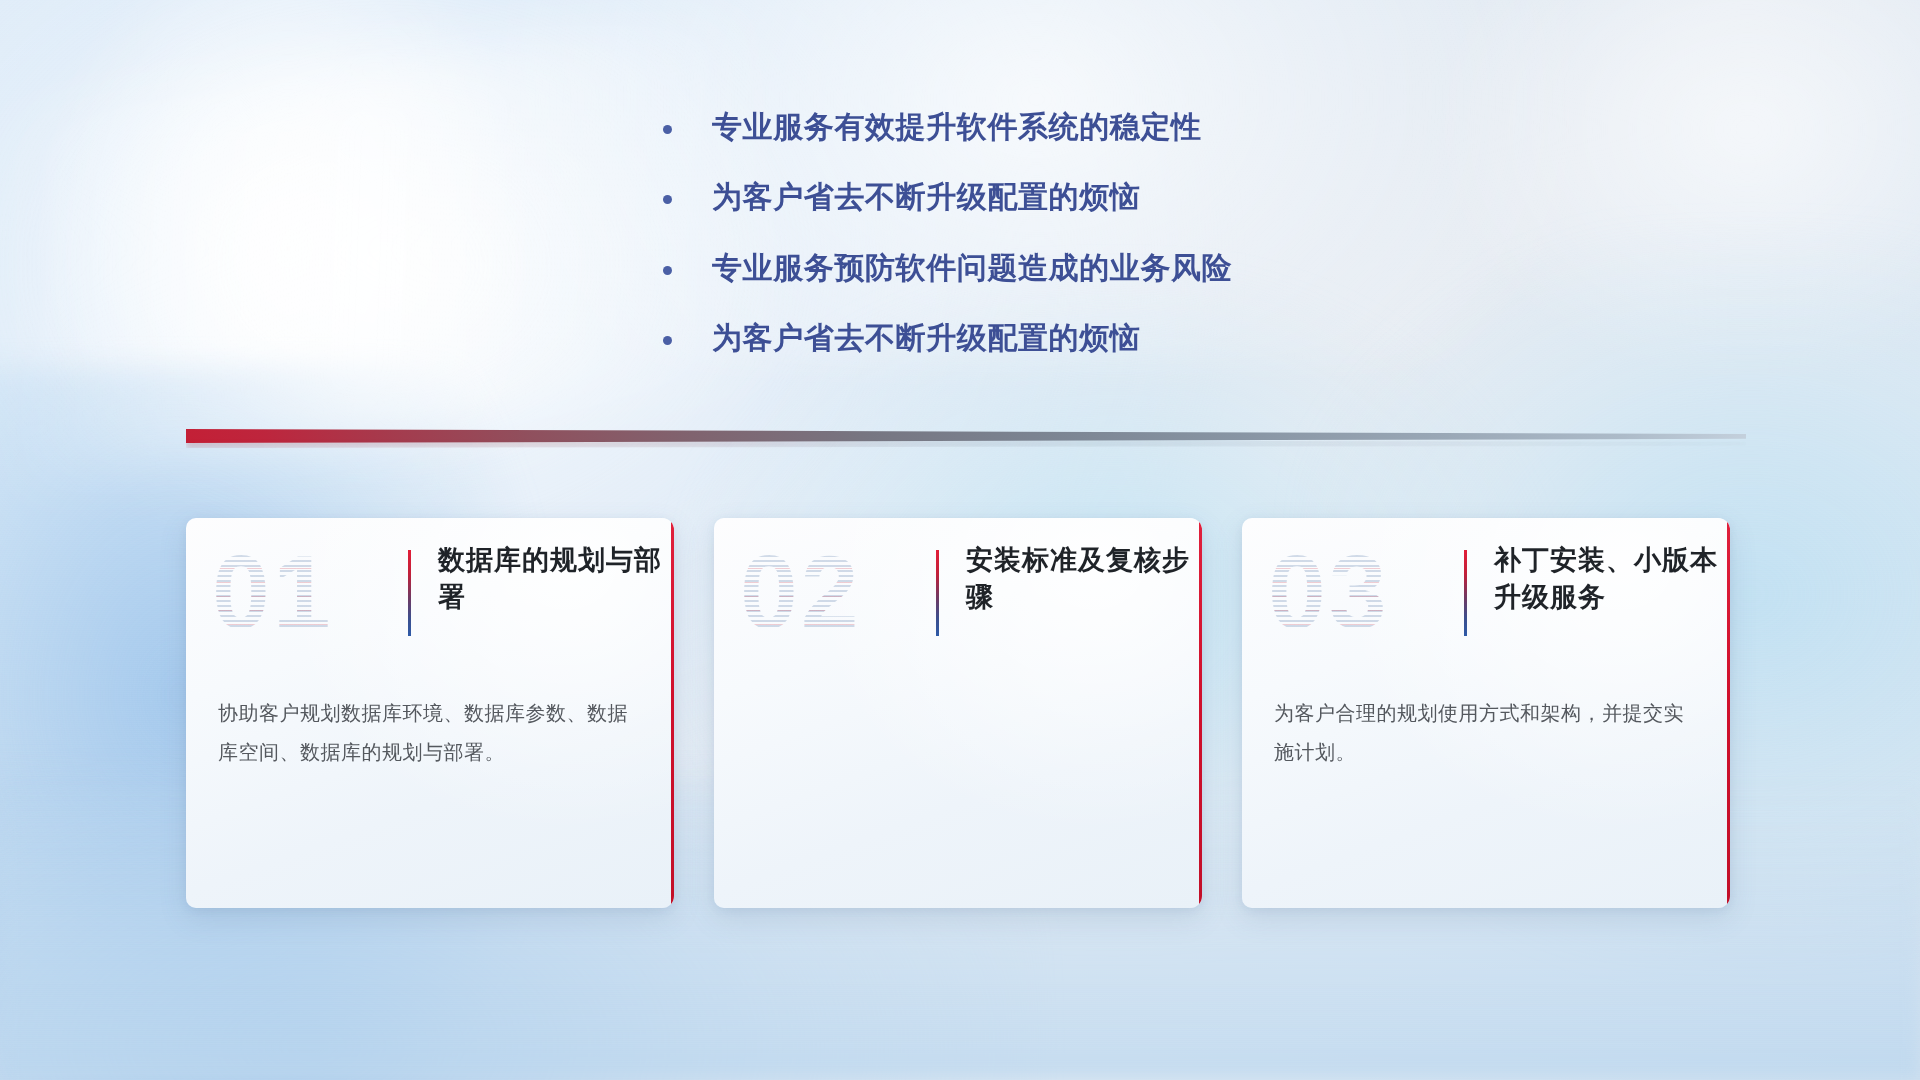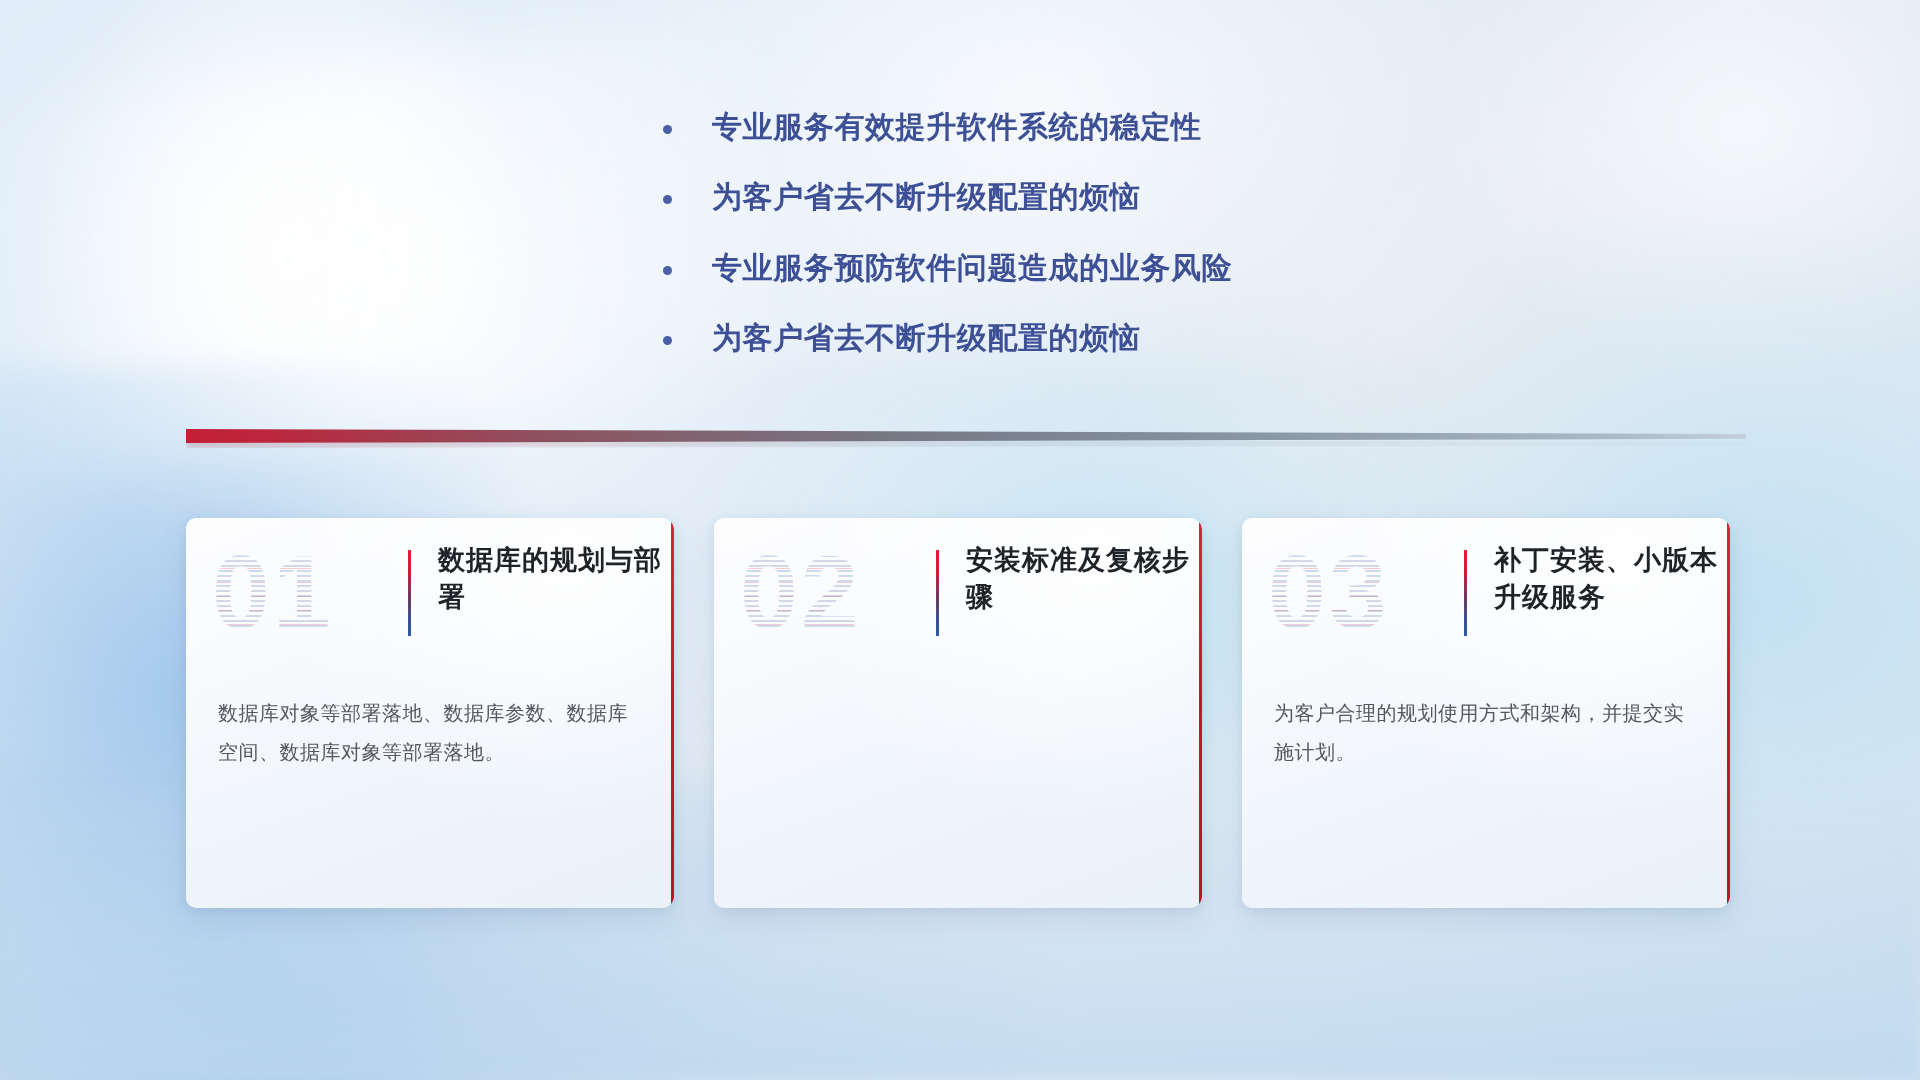--- a/index.html
+++ b/index.html
@@ -216,21 +216,21 @@
   <div class="cards">
 
     <div class="card">
       <div class="card-sheen"></div>
       <div class="card-head">
         <div class="card-num">01</div>
         <div class="card-num-tint">01</div>
         <div class="card-sep"></div>
         <div class="card-title">数据库的规划与部署</div>
       </div>
-      <div class="card-body">数据库对象等部署落地、数据库参数、数据库空间、数据库对象等部署落地。</div>
+      <div class="card-body">协助客户规划数据库环境、数据库参数、数据库空间、数据库的规划与部署。</div>
     </div>
 
     <div class="card">
       <div class="card-sheen"></div>
       <div class="card-head">
         <div class="card-num">02</div>
         <div class="card-num-tint">02</div>
         <div class="card-sep"></div>
         <div class="card-title">安装标准及复核步骤</div>
       </div>

